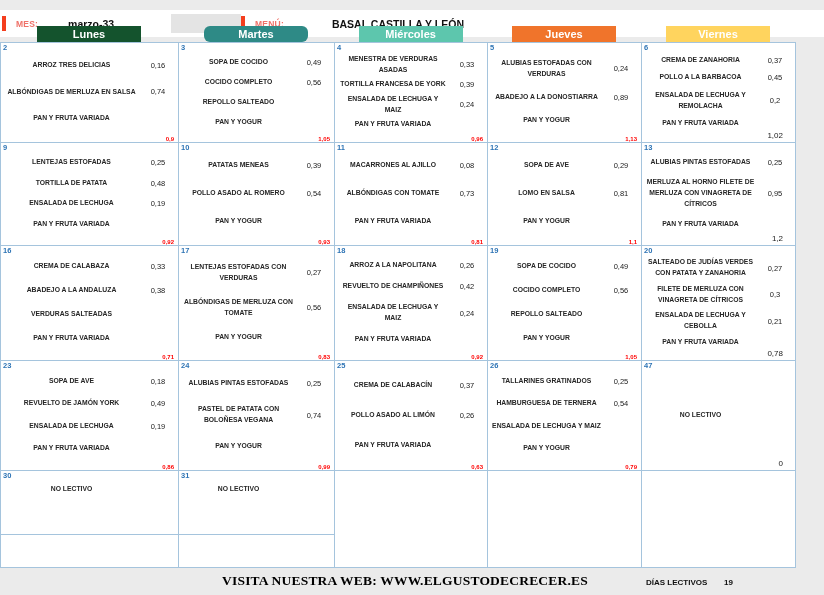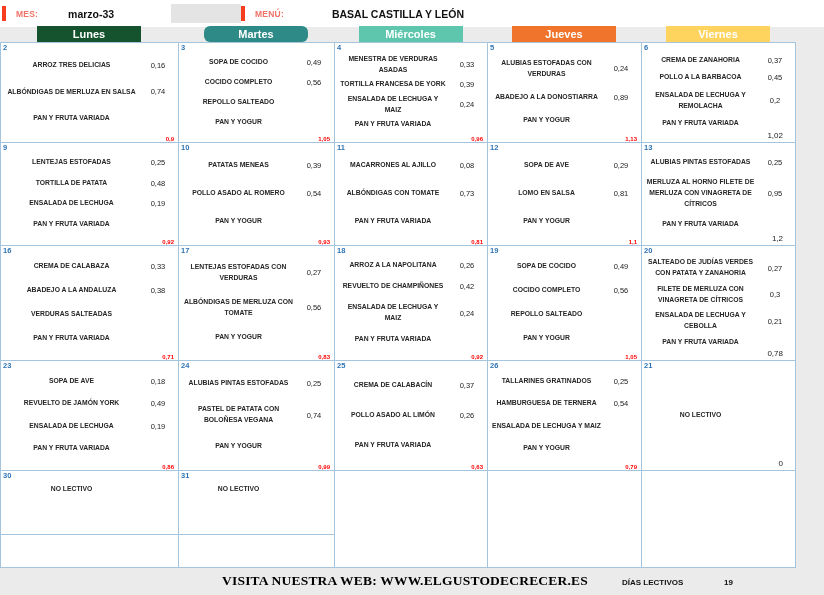--- a/index.html
+++ b/index.html
@@ -2,21 +2,21 @@
 <html><head>
 <meta charset="utf-8">
 <style>
   html,body{margin:0;padding:0;}
   body{
     width:824px;height:595px;position:relative;overflow:hidden;
     background:#ebebeb;
     font-family:"Liberation Sans", sans-serif;
   }
   
-  .topbar{position:absolute;top:0;left:0;width:824px;height:27px;background:#ffffff;display:flex;align-items:center;}
+  .topbar{position:absolute;top:10px;left:0;width:824px;height:27px;background:#ffffff;display:flex;align-items:center;}
   .accent{width:4px;height:15px;background:#f43e1e;flex:0 0 auto;}
   .accent.first{margin-left:2px;}
   .mes-label,.menu-label{color:#ef7168;font-weight:bold;font-size:8.5px;letter-spacing:.2px;margin-left:10px;}
   .mes-value{font-weight:bold;font-size:10.5px;color:#111;margin-left:30px;width:95px;}
   .graygap{width:70px;height:19px;background:#e4e4e4;margin-left:8px;}
   .menu-value{font-weight:bold;font-size:10.5px;color:#111;margin-left:48px;}
   
   .dayheader-row{position:absolute;top:26px;left:0;width:795px;height:16px;display:grid;grid-template-columns:178px 156px 153px 154px 154px;}
   .band{margin:auto;width:104px;height:16px;display:flex;align-items:center;justify-content:center;font-weight:bold;font-size:11px;}
   
@@ -36,21 +36,21 @@
   .daynum{position:absolute;top:0;left:2px;font-size:7.5px;font-weight:bold;color:#2e74b5;}
   .item{display:flex;align-items:center;}
   .item-name{flex:1;text-align:center;font-size:6.8px;font-weight:bold;color:#262626;line-height:1.6;padding:0 2px;}
   .item-value{width:36px;text-align:center;font-size:7.5px;color:#1a1a1a;flex:0 0 auto;}
   .total-red{position:absolute;right:4px;bottom:0;font-size:6px;font-weight:bold;color:#ff0000;}
   .total-black{position:absolute;right:12px;bottom:2px;font-size:8px;color:#1a1a1a;}
   .cell.divided{padding-bottom:68px;}
   .w5line{position:absolute;left:0;right:0;bottom:32px;border-top:1px solid #a5c4dd;}
   
   .footer-web{position:absolute;top:573px;left:165px;width:480px;text-align:center;font-weight:bold;font-size:13.5px;color:#000;letter-spacing:.2px;font-family:Liberation Serif, serif;}
-  .dias-label{position:absolute;top:578px;left:622px;font-size:8px;font-weight:bold;color:#111;}
+  .dias-label{position:absolute;top:578px;left:646px;font-size:8px;font-weight:bold;color:#111;}
   .dias-value{position:absolute;top:578px;left:724px;font-size:8px;font-weight:bold;color:#111;}
 </style>
 </head>
 <body>
 
 <div class="topbar">
   <div class="accent first"></div>
   <span class="mes-label">MES:</span>
   <span class="mes-value">marzo-33</span>
   <div class="graygap"></div>
@@ -406,21 +406,21 @@
         <span class="item-name">ENSALADA DE LECHUGA Y MAIZ</span>
         <span class="item-value"></span>
       </div>
       <div class="item">
         <span class="item-name">PAN Y YOGUR</span>
         <span class="item-value"></span>
       </div>
       <span class="total-red">0,79</span>
     </div>
     <div class="cell">
-      <span class="daynum">21</span>
+      <span class="daynum">47</span>
       <div class="item">
         <span class="item-name">NO LECTIVO</span>
         <span class="item-value"></span>
       </div>
       <span class="total-black">0</span>
     </div>
     <div class="cell divided">
       <span class="daynum">30</span>
       <div class="item">
         <span class="item-name">NO LECTIVO</span>

